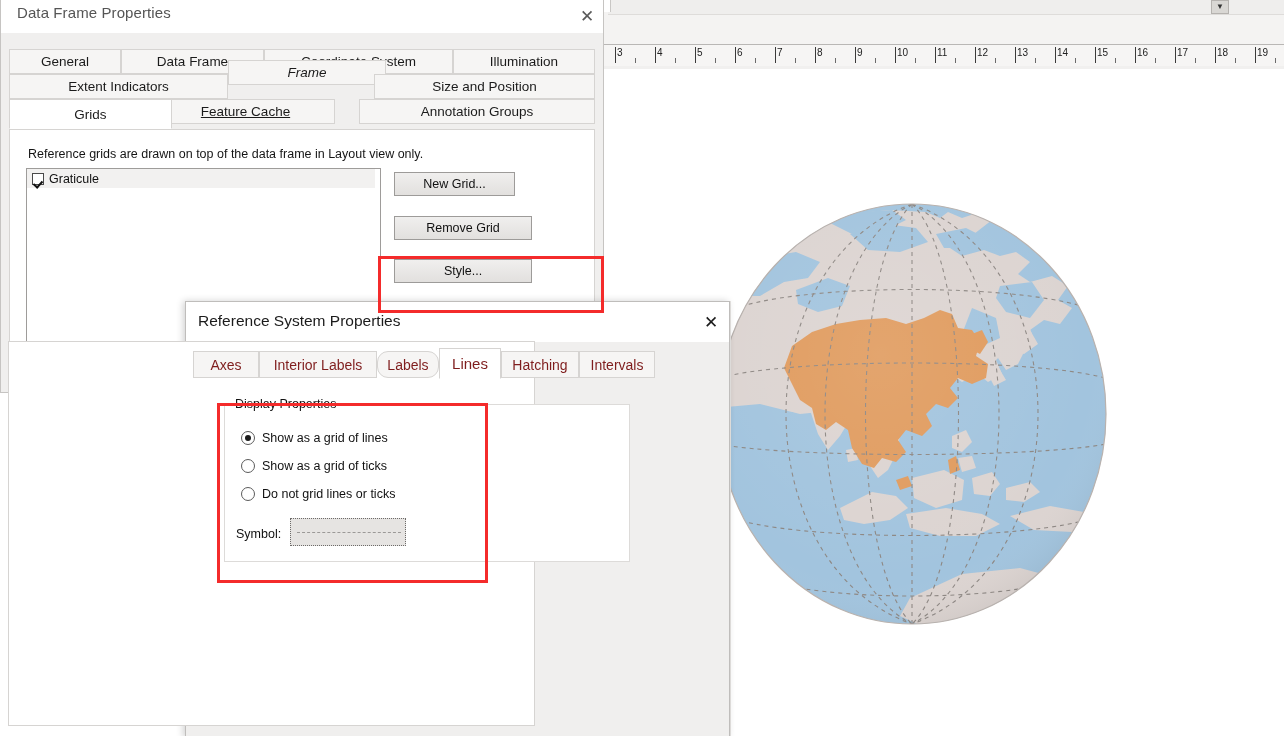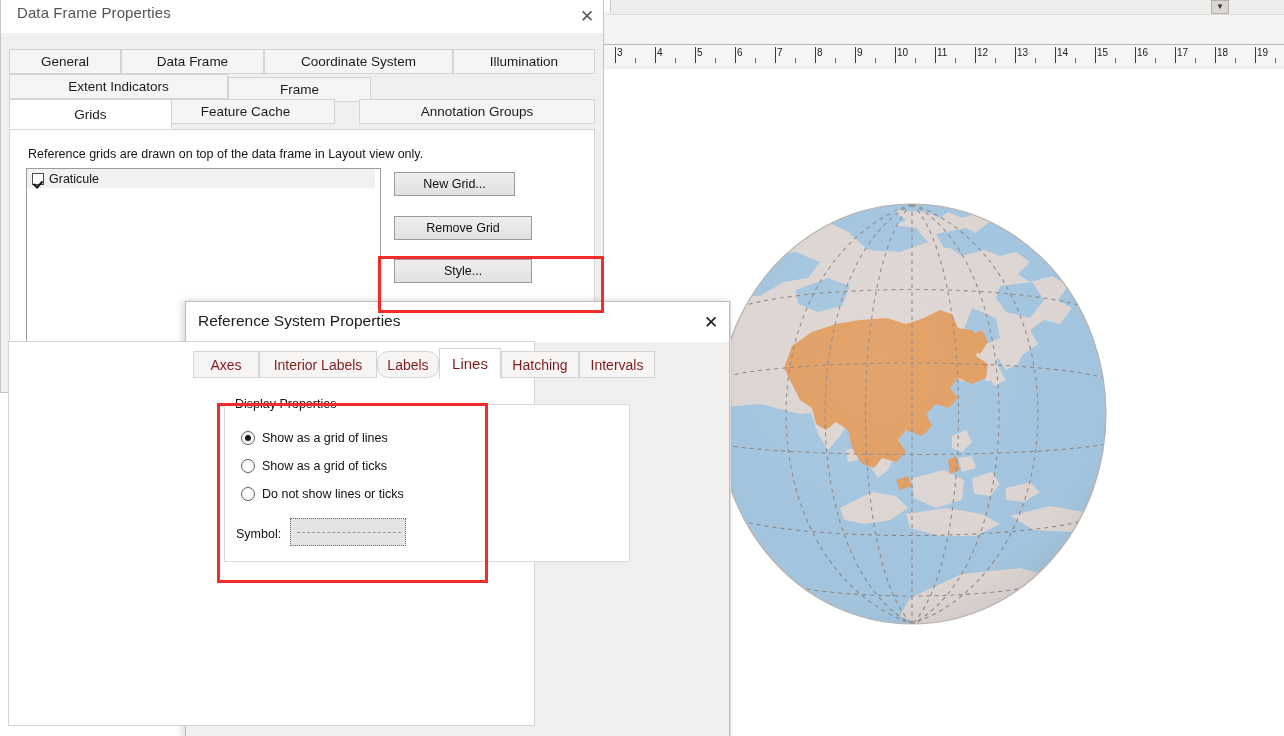--- a/index.html
+++ b/index.html
@@ -259,24 +259,25 @@
   <div class="abs" id="dfp-close">✕</div>
 
   <div class="abs" id="dfp-body">
 
     <div class="tab" style="left:8px;top:16px;width:112px;">General</div>
     <div class="tab" style="left:120px;top:16px;width:143px;">Data Frame</div>
     <div class="tab" style="left:263px;top:16px;width:189px;">Coordinate System</div>
     <div class="tab" style="left:452px;top:16px;width:142px;">Illumination</div>
 
     <div class="tab" style="left:8px;top:41px;width:219px;">Extent Indicators</div>
-    <div class="tab" style="left:227px;top:44px;width:143px;">Frame</div>
+    <div class="tab" style="left:227px;top:27px;width:158px;font-style:italic;">Frame</div>
+    <div class="tab" style="left:373px;top:41px;width:221px;">Size and Position</div>
 
     <div class="tab sel" style="left:8px;top:66px;width:163px;height:30px;">Grids</div>
-    <div class="tab" style="left:155px;top:66px;width:179px;">Feature Cache</div>
+    <div class="tab" style="left:155px;top:66px;width:179px;text-decoration:underline;">Feature Cache</div>
     <div class="tab" style="left:358px;top:66px;width:236px;">Annotation Groups</div>
 
     <div class="abs" id="dfp-page">
       <div class="abs" id="dfp-hint">Reference grids are drawn on top of the data frame in Layout view only.</div>
 
       <div class="abs" id="grid-list">
         <div class="abs" id="grid-list-row">
           <span id="grid-chk"></span>
           <span id="grid-chk-label">Graticule</span>
         </div>
@@ -314,21 +315,21 @@
 <div class="radio-row" style="left:241px;top:431px;">
   <span class="radio on"></span>
   <span class="radio-label">Show as a grid of lines</span>
 </div>
 <div class="radio-row" style="left:241px;top:459px;">
   <span class="radio"></span>
   <span class="radio-label">Show as a grid of ticks</span>
 </div>
 <div class="radio-row" style="left:241px;top:487px;">
   <span class="radio"></span>
-  <span class="radio-label">Do not show lines or ticks</span>
+  <span class="radio-label">Do not grid lines or ticks</span>
 </div>
 
 <div class="abs" id="symbol-label">Symbol:</div>
 <div class="abs" id="symbol-swatch">
   <span id="symbol-line"></span>
 </div>
 
 <div class="redbox" id="redbox-disp"></div>
 
 </body></html>

